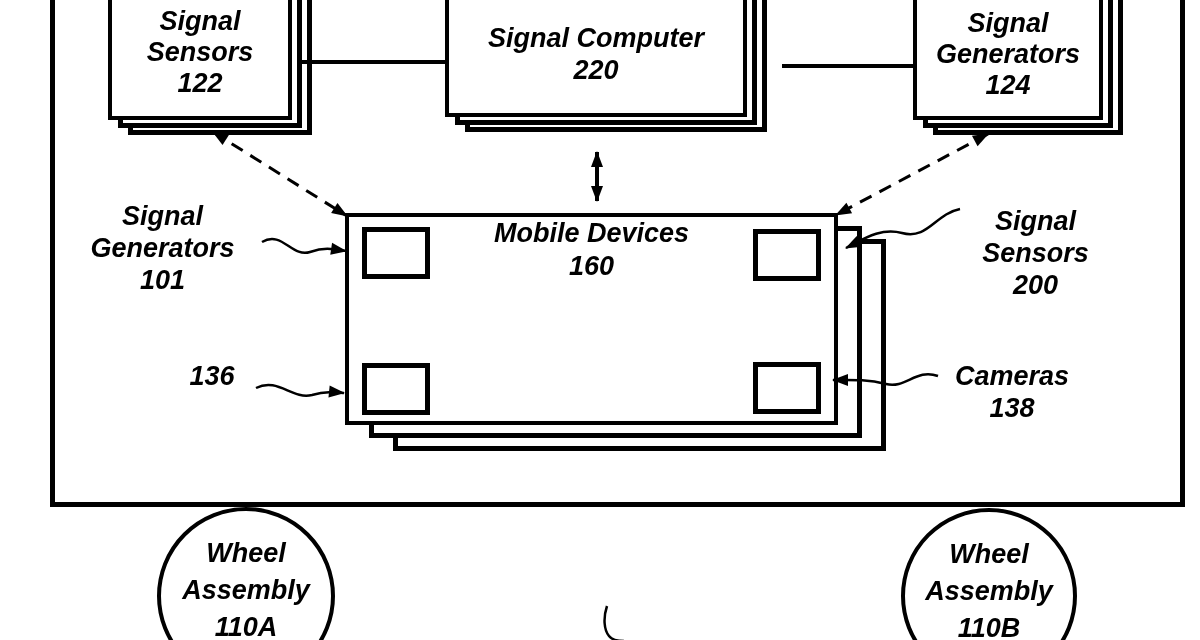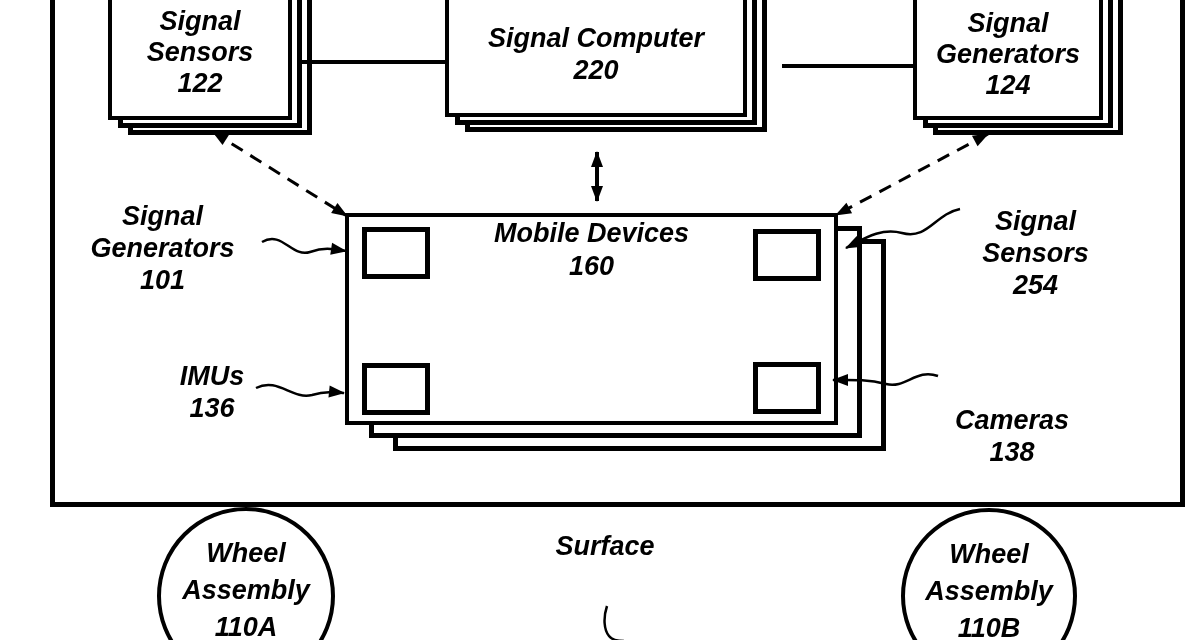--- a/index.html
+++ b/index.html
@@ -96,35 +96,33 @@
 
   <div class="lbl" style="left:55px;top:200px;width:215px;">
     <div>Signal</div>
     <div>Generators</div>
     <div>101</div>
   </div>
 
   <div class="lbl" style="left:928px;top:205px;width:215px;">
     <div>Signal</div>
     <div>Sensors</div>
-    <div>254</div>
+    <div>200</div>
   </div>
 
   <div class="lbl" style="left:147px;top:360px;width:130px;">
-    <div>IMUs</div>
     <div>136</div>
   </div>
 
-  <div class="lbl" style="left:932px;top:360px;width:160px;margin-top:44px;">
+  <div class="lbl" style="left:932px;top:360px;width:160px;">
     <div>Cameras</div>
     <div>138</div>
   </div>
 
   <div class="lbl" style="left:530px;top:530px;width:150px;">
-    <div>Surface</div>
   </div>
 
   <div class="circle" style="left:157px;top:507px;width:178px;height:178px;padding-top:24px;">
     <div>Wheel</div>
     <div>Assembly</div>
     <div class="ref">110A</div>
   </div>
 
   <div class="circle" style="left:901px;top:508px;width:176px;height:176px;padding-top:24px;">
     <div>Wheel</div>

